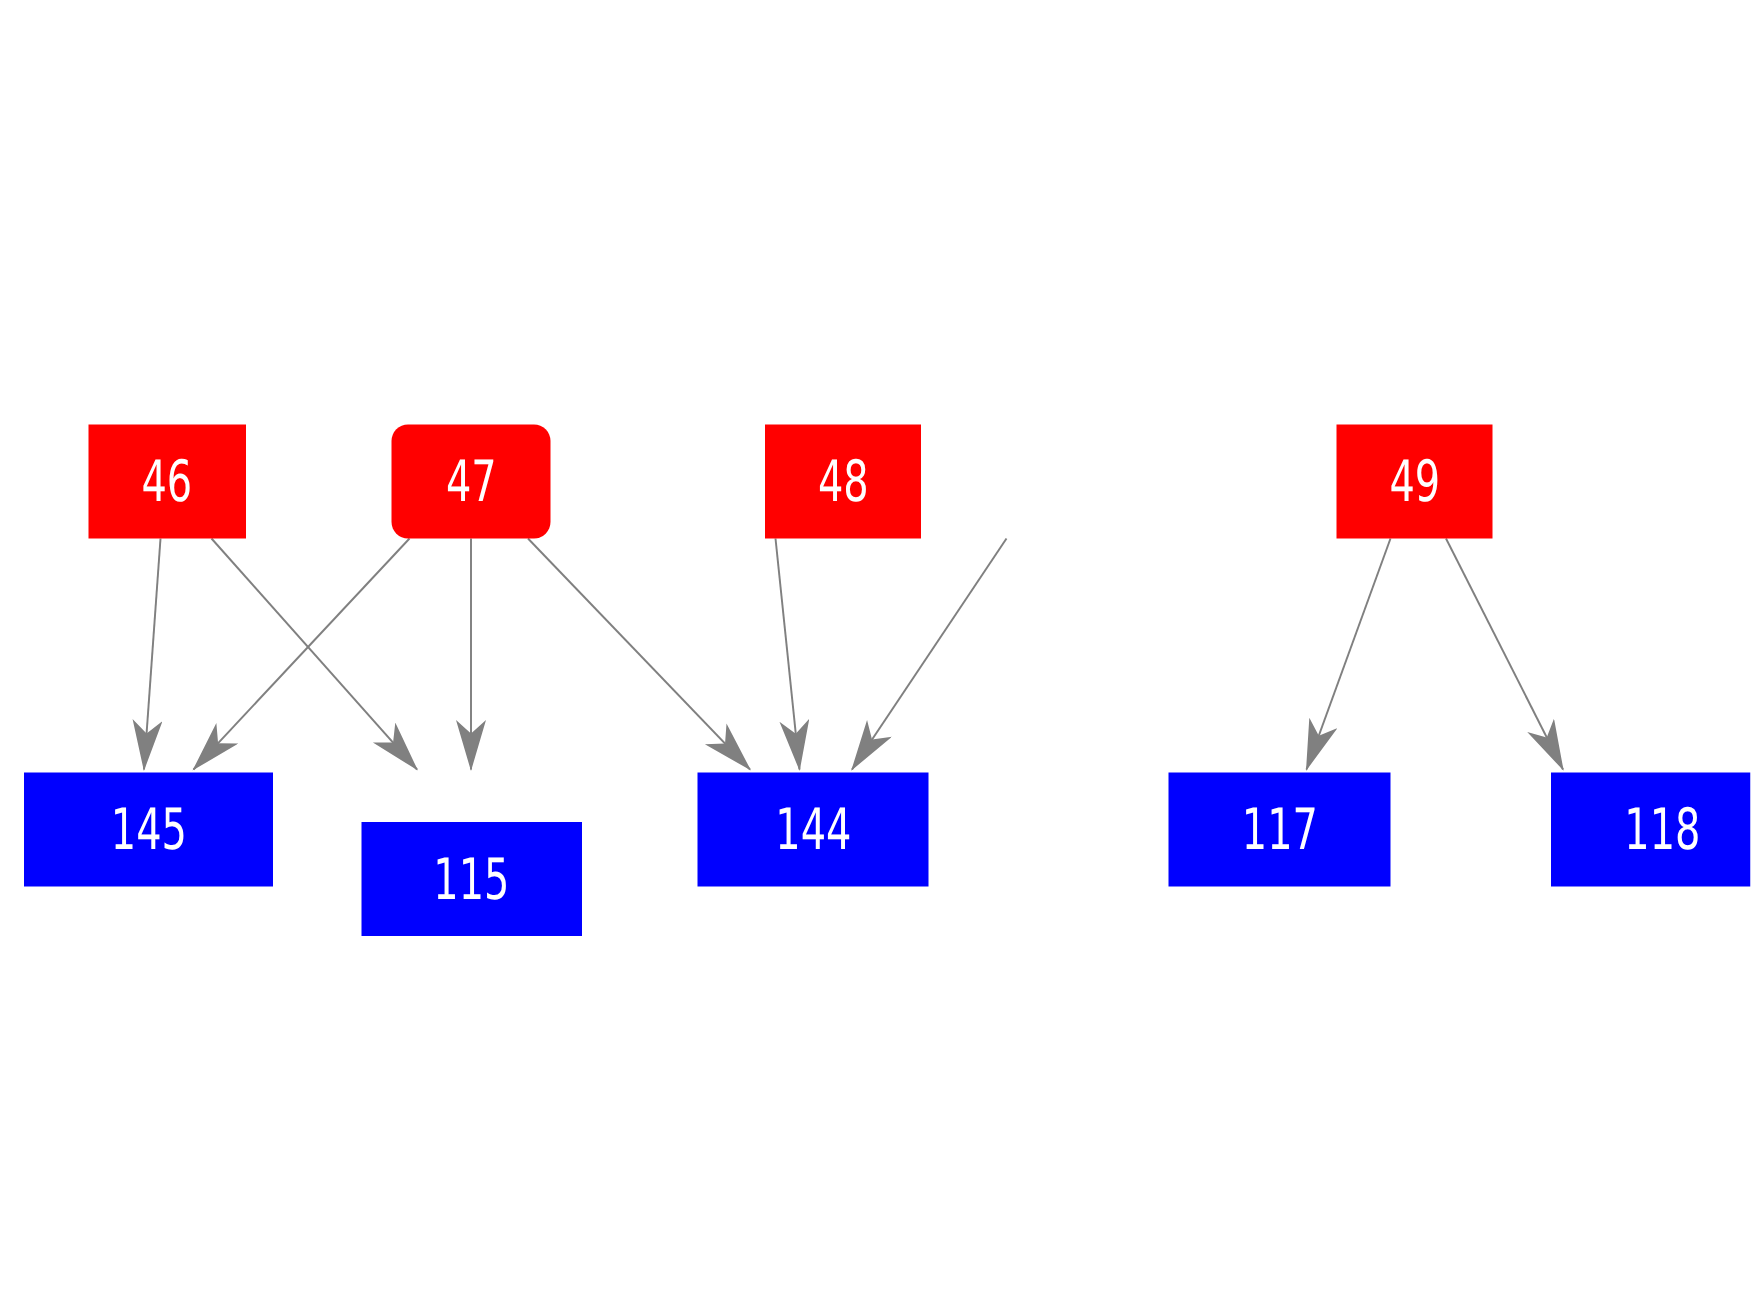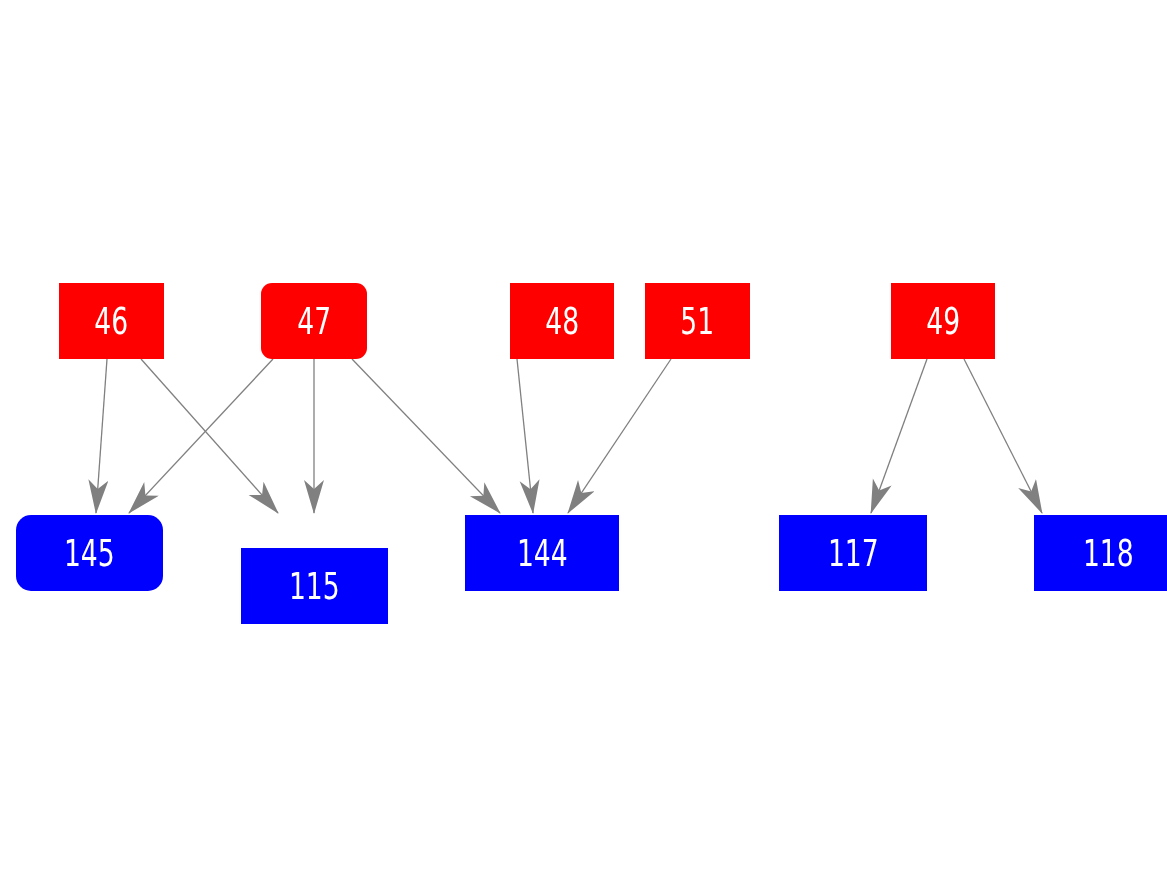--- a/index.html
+++ b/index.html
@@ -74,27 +74,24 @@
   <div id="nodes-layer">
       <div class="node" style="left: 59px; top: 283px; width: 105px; height: 76px; background: rgb(255, 0, 0);">
         <span class="node-label">46</span>
       </div>
       <div class="node" style="left: 261px; top: 283px; width: 106px; height: 76px; background: rgb(255, 0, 0); border-radius: 11px;">
         <span class="node-label">47</span>
       </div>
       <div class="node" style="left: 464px; top: 283px; width: 104px; height: 76px; background: rgb(255, 0, 0); margin-left: 46px;">
         <span class="node-label">48</span>
       </div>
-      <div class="node" style="left: 645px; top: 283px; width: 105px; height: 76px; background: rgb(255, 0, 0);">
-        <span class="node-label">51</span>
-      </div>
       <div class="node" style="left: 891px; top: 283px; width: 104px; height: 76px; background: rgb(255, 0, 0);">
         <span class="node-label">49</span>
       </div>
-      <div class="node" style="left: 16px; top: 515px; width: 147px; height: 76px; background: rgb(0, 0, 255); border-radius: 15px;">
+      <div class="node" style="left: 16px; top: 515px; width: 166px; height: 76px; background: rgb(0, 0, 255);">
         <span class="node-label">145</span>
       </div>
       <div class="node" style="left: 241px; top: 515px; width: 147px; height: 76px; background: rgb(0, 0, 255); margin-top: 33px;">
         <span class="node-label">115</span>
       </div>
       <div class="node" style="left: 465px; top: 515px; width: 154px; height: 76px; background: rgb(0, 0, 255);">
         <span class="node-label">144</span>
       </div>
       <div class="node" style="left: 779px; top: 515px; width: 148px; height: 76px; background: rgb(0, 0, 255);">
         <span class="node-label">117</span>

